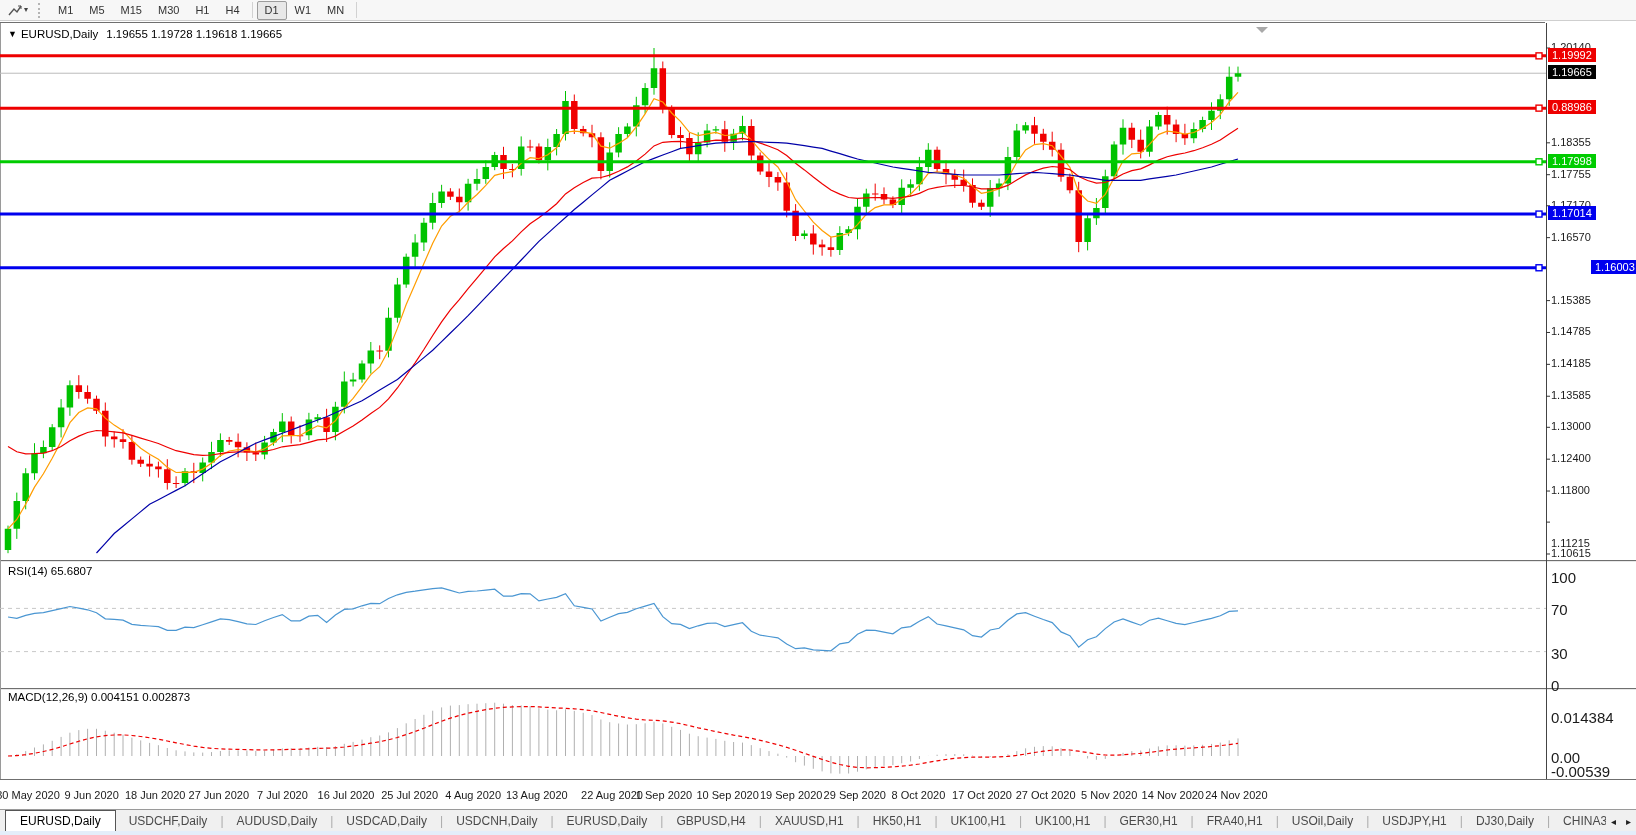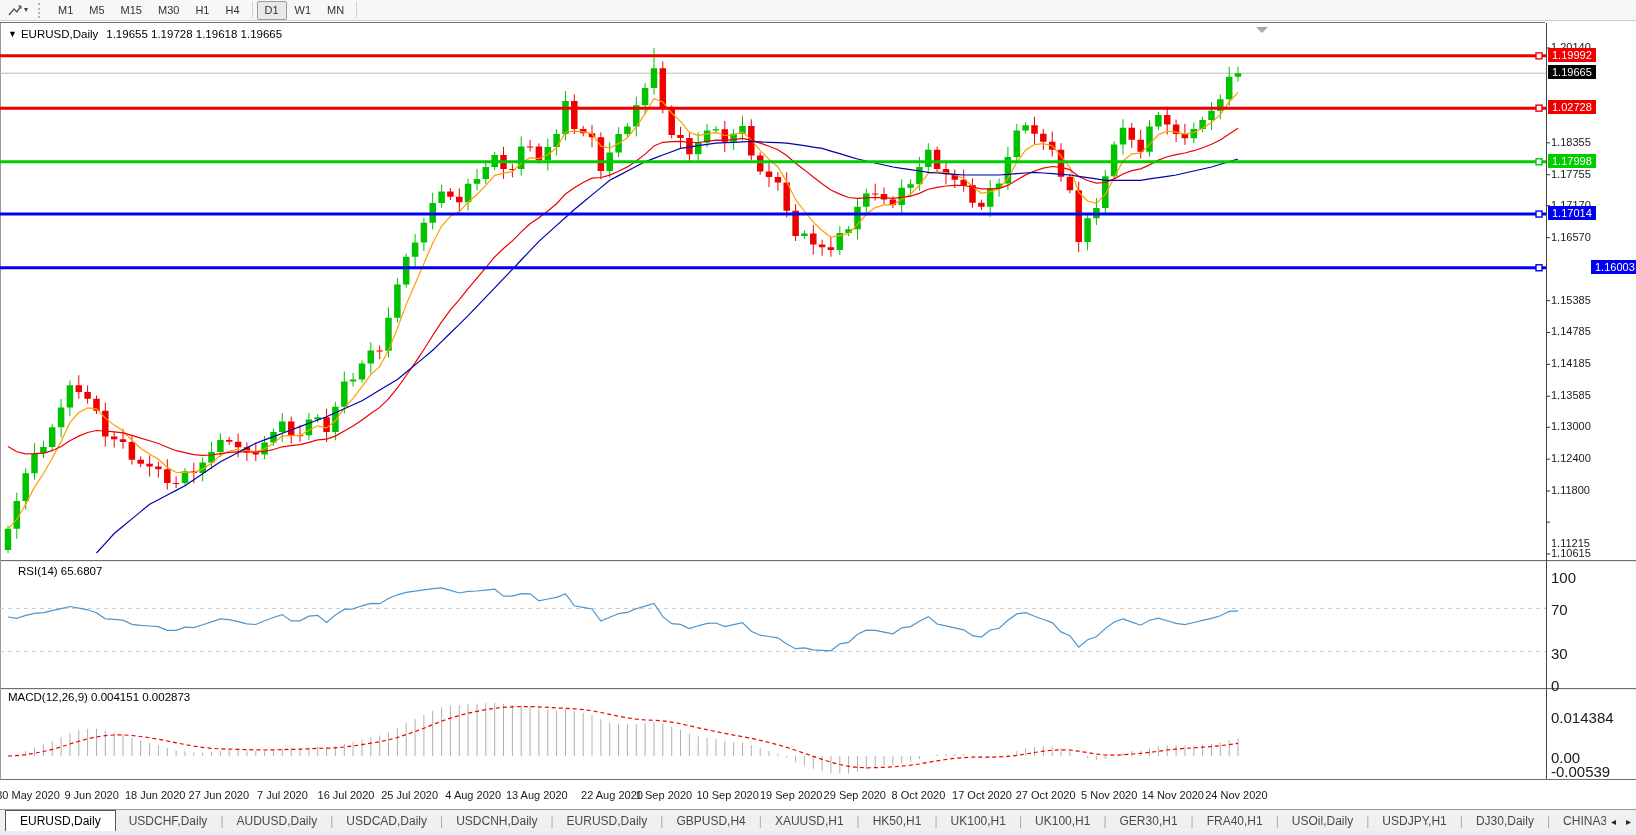--- a/index.html
+++ b/index.html
@@ -166,21 +166,21 @@
       <line x1="1045.6" y1="779" x2="1045.6" y2="784" stroke="#555" stroke-width="1"></line>
       <line x1="1109.2" y1="779" x2="1109.2" y2="784" stroke="#555" stroke-width="1"></line>
       <line x1="1172.8" y1="779" x2="1172.8" y2="784" stroke="#555" stroke-width="1"></line>
       <line x1="1236.4" y1="779" x2="1236.4" y2="784" stroke="#555" stroke-width="1"></line>
     </svg>
 
   <div class="panel-label" style="left:8px;top:5px;">
     <span class="title-caret">▼</span><span>EURUSD,Daily</span><span class="quote-vals">1.19655 1.19728 1.19618 1.19665</span>
   </div>
 
-  <div class="panel-label" style="left:8px;top:542px;margin-left:10px;">
+  <div class="panel-label" style="left:8px;top:542px;">
     <span>RSI(14)</span>&nbsp;<span>65.6807</span>
   </div>
 
   <div class="panel-label" style="left:8px;top:668px;">
     <span>MACD(12,26,9)</span>&nbsp;<span>0.004151 0.002873</span>
   </div>
 </div>
 
 <div id="y-labels">
     <div class="y-label" style="top: 41px;">1.20140</div>
@@ -193,21 +193,21 @@
     <div class="y-label" style="top: 357.347px;">1.14185</div>
     <div class="y-label" style="top: 389.221px;">1.13585</div>
     <div class="y-label" style="top: 420.298px;">1.13000</div>
     <div class="y-label" style="top: 452.172px;">1.12400</div>
     <div class="y-label" style="top: 484.046px;">1.11800</div>
     <div class="y-label" style="top: 537px; text-align: center;">1.11215</div>
     <div class="y-label" style="top: 546.997px;">1.10615</div>
   </div>
 <div id="price-badges">
     <div class="price-badge" style="background: rgb(238, 0, 0); top: 47.8622px;">1.19992</div>
-    <div class="price-badge" style="background: rgb(238, 0, 0); top: 100.135px;">1.02728</div>
+    <div class="price-badge" style="background: rgb(238, 0, 0); top: 100.135px;">0.88986</div>
     <div class="price-badge" style="background: rgb(0, 204, 0); top: 153.789px;">1.17998</div>
     <div class="price-badge" style="background: rgb(0, 0, 238); top: 206.062px;">1.17014</div>
     <div class="price-badge" style="background: rgb(0, 0, 238); top: 259.77px; margin-left: 43px;">1.16003</div>
     <div class="price-badge" style="background: rgb(0, 0, 0); top: 65.2334px;">1.19665</div>
   </div>
 <div id="osc-labels">
     <div class="osc-label" style="top: 569px;">100</div>
     <div class="osc-label" style="top: 601.4px;">70</div>
     <div class="osc-label" style="top: 644.6px;">30</div>
     <div class="osc-label" style="top: 677px;">0</div>

